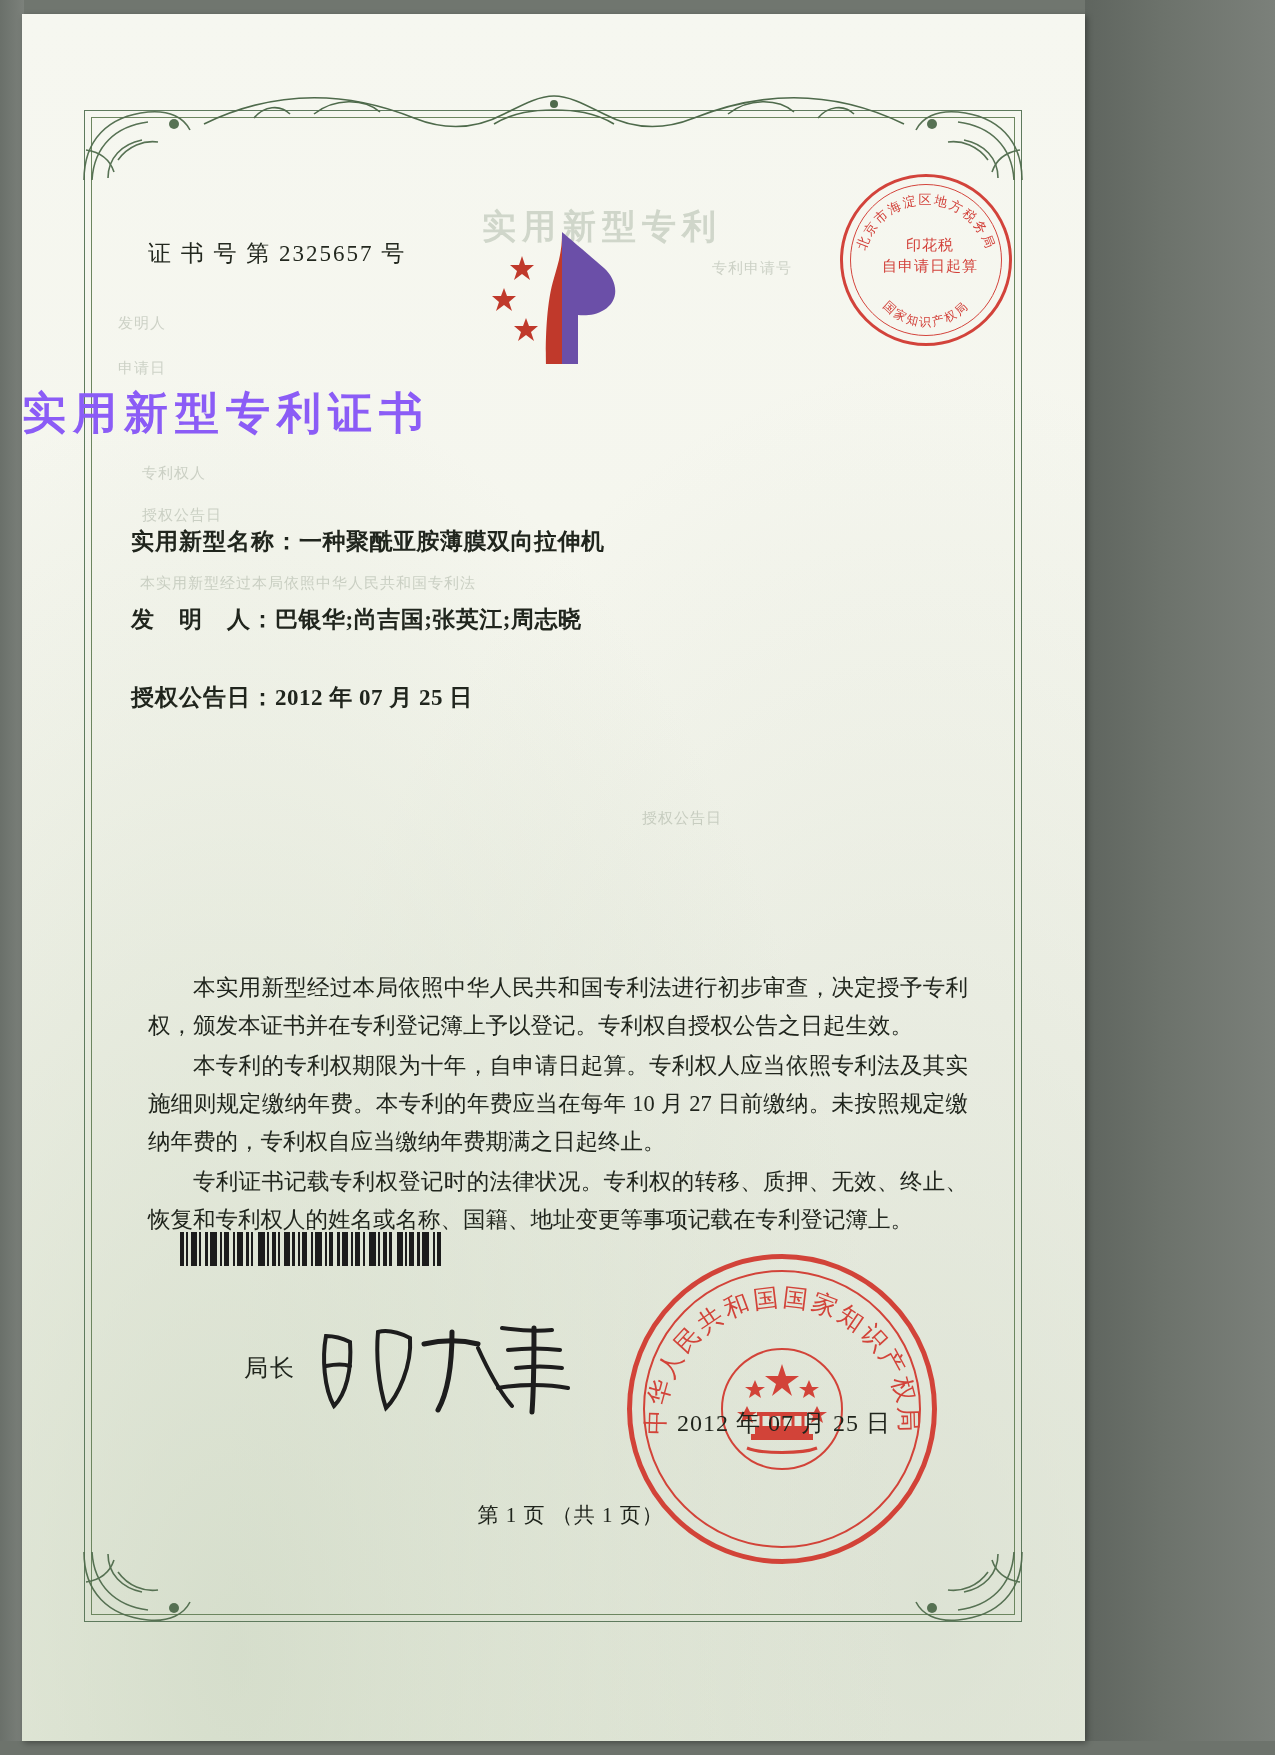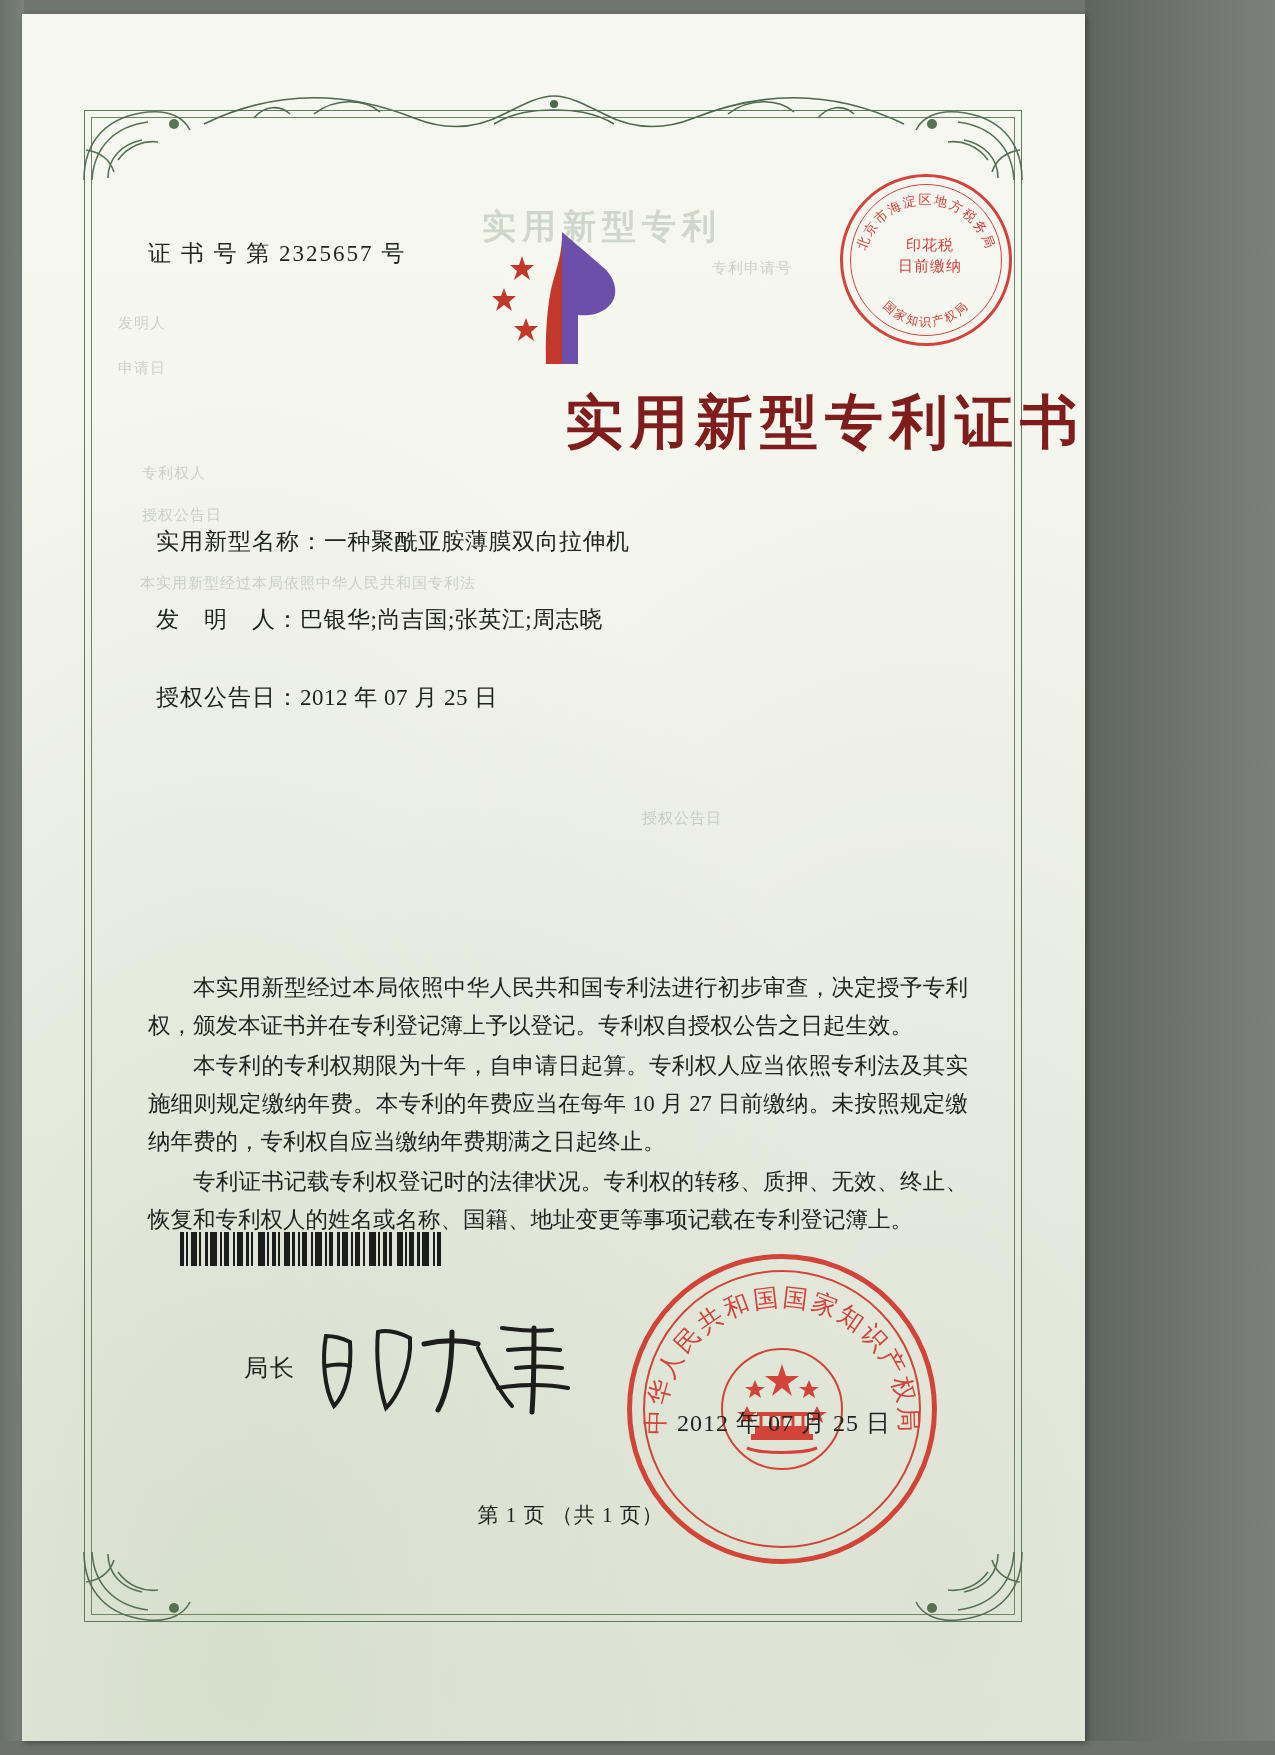--- a/index.html
+++ b/index.html
@@ -147,44 +147,45 @@
     padding-left: 8px;
   }
   .arc-text { position: absolute; inset: 0; }
   .arc-text svg { width: 100%; height: 100%; }
 
   
   .main-title {
     position: absolute;
     left: 0; right: 0;
     top: 370px;
-    text-align: right;
-    font-size: 58px;
+    text-align: left;
+    font-size: 44px;
     letter-spacing: 7px;
     font-weight: bold;
-    color: #7f1d1d;
+    color: #8b5cf6;
     font-family: "Liberation Serif", "DejaVu Serif", serif;
   }
 
   .cert-no {
     position: absolute;
     left: 126px;
     top: 224px;
     font-size: 23px;
     letter-spacing: 2px;
     color: #23281f;
   }
 
   .fields {
     position: absolute;
-    left: 134px;
+    left: 109px;
     top: 512px;
     width: 830px;
     color: #20251d;
     font-size: 23px;
+    font-weight: bold;
   }
   .field-row {
     margin-bottom: 47px;
     white-space: nowrap;
     letter-spacing: 0.5px;
   }
   .field-label { letter-spacing: 1px; }
 
   .body-text {
     position: absolute;
@@ -370,21 +371,21 @@
         <text font-size="13" fill="#cf3029" letter-spacing="2" font-family="Liberation Serif, serif">
           <textPath href="#arcTop" startOffset="50%" text-anchor="middle">北京市海淀区地方税务局</textPath>
         </text>
         <text font-size="12" fill="#cf3029" letter-spacing="2" font-family="Liberation Serif, serif">
           <textPath href="#arcBot" startOffset="50%" text-anchor="middle">国家知识产权局</textPath>
         </text>
       </svg>
     </div>
     <div class="center-text">
       <div>印花税</div>
-      <div>日前缴纳</div>
+      <div>自申请日起算</div>
     </div>
   </div>
 
   <div class="main-title">实用新型专利证书</div>
 
   <div class="fields">
     <div class="field-row">
       <span class="field-label">实用新型名称：</span><span>一种聚酰亚胺薄膜双向拉伸机</span>
     </div>
     <div class="field-row">

